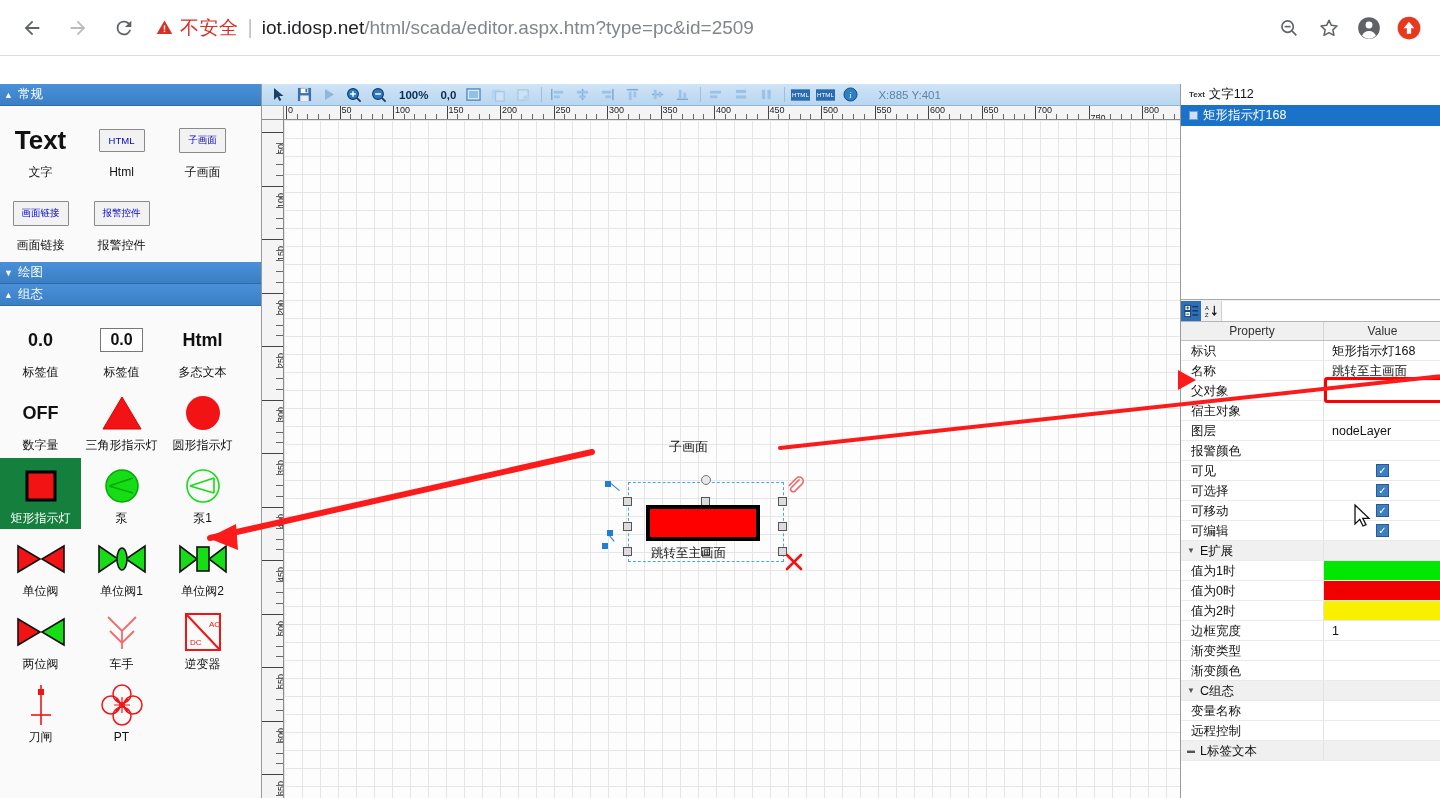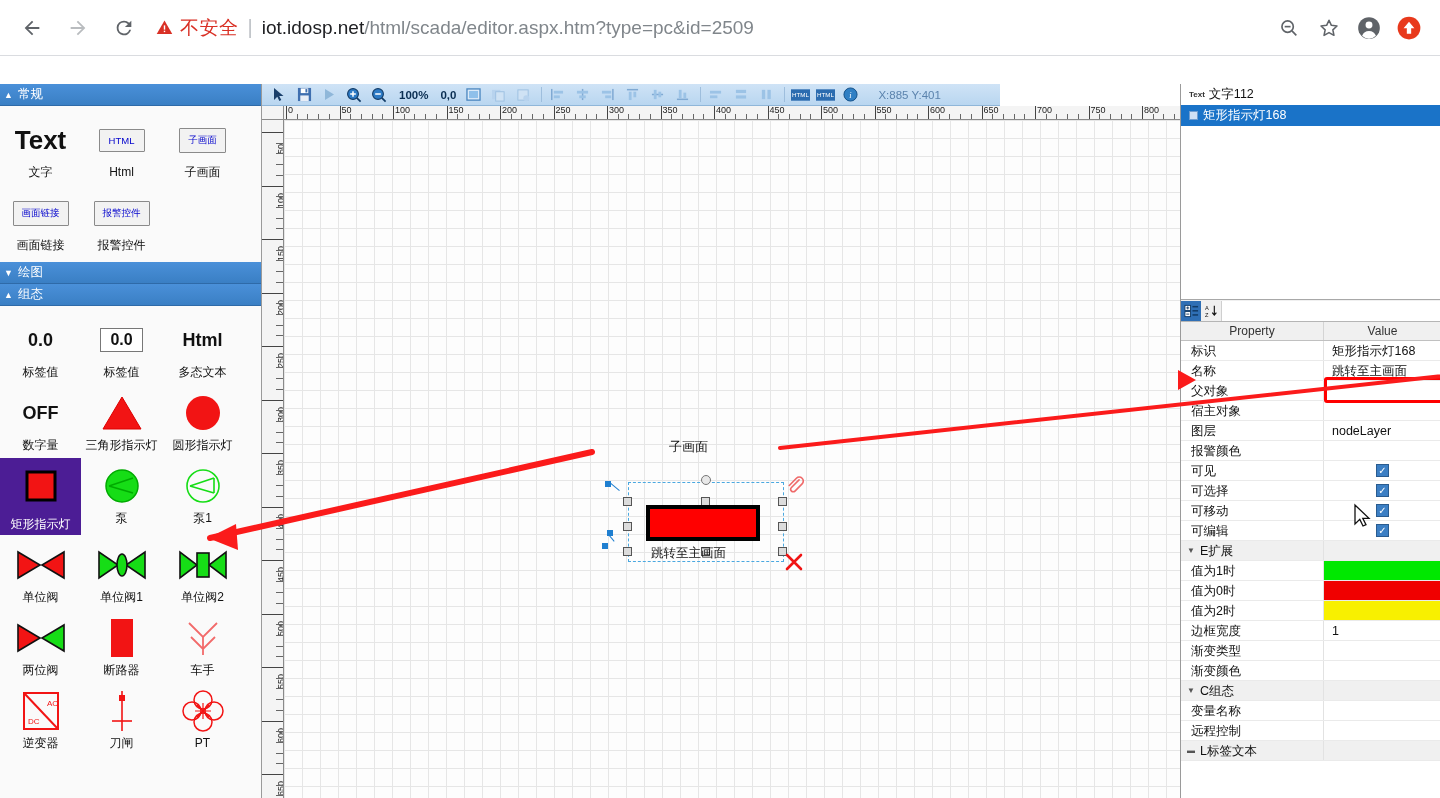--- a/index.html
+++ b/index.html
@@ -69,21 +69,21 @@
     padding-left: 4px; border-bottom: 1px solid #2e6aa8;
   }
   .grp-header .tri { font-size: 9px; margin-right: 5px; }
   .palette-grid {
     display: flex; flex-wrap: wrap; padding: 6px 0 0 0;
   }
   .pal-cell {
     width: 81px; display: flex; flex-direction: column; align-items: center;
     padding: 6px 0 4px 0; margin: 0 0 2px 0;
   }
-  .pal-cell.selected { background: #4c1d95; gap: 6px; }
+  .pal-cell.selected { background: #15803d; }
   .pal-cell.selected .pal-label { color: #ffffff; }
   .pal-icon {
     height: 44px; display: flex; align-items: center; justify-content: center;
     margin-bottom: 3px;
   }
   .pal-label {
     font-size: 12px; color: #111; text-align: center; line-height: 14px;
     max-width: 78px;
   }
   .btn-box {
@@ -94,21 +94,21 @@
   .big-text { font-size: 26px; font-weight: bold; color: #111; }
   .num-text { font-size: 18px; font-weight: bold; color: #111; }
   .num-box {
     border: 1px solid #777; background: #fff; font-size: 16px;
     font-weight: bold; padding: 2px 9px; color: #111;
   }
 
   
   .center { position: absolute; top: 84px; left: 262px; width: 918px; height: 714px; background:#fff;}
   .canvas-toolbar {
-    position: absolute; top: 0; left: 0; width: 738px; height: 22px;
+    position: absolute; top: 0; left: 0; width: 918px; height: 22px;
     background: linear-gradient(to bottom, #cfe3f6 0%, #b9d6f0 100%);
     display: flex; align-items: center; padding-left: 6px;
     border-bottom: 1px solid #8fb6d9;
   }
   .tb-ic {
     width: 22px; height: 20px; display: flex; align-items: center;
     justify-content: center; margin-right: 3px;
   }
   .tb-sep { width: 1px; height: 15px; background: #9ebedd; margin: 0 4px; }
   .tb-text { font-size: 11.5px; color: #0a2e52; font-weight: bold; margin: 0 6px; }
@@ -462,28 +462,20 @@
       </div>
 
       <div class="pal-cell">
         <div class="pal-icon">
           <svg width="52" height="34" viewBox="0 0 52 34">
               <polygon points="3,4 3,30 25,17" fill="#f21414" stroke="#111" stroke-width="1.6"></polygon>
               <polygon points="49,4 49,30 27,17" fill="#16dd16" stroke="#111" stroke-width="1.6"></polygon>
             </svg>
         </div>
         <div class="pal-label">两位阀</div>
-      </div>
-      <div class="pal-cell">
-        <div class="pal-icon">
-          <svg width="34" height="42" viewBox="0 0 34 42">
-              <rect x="6" y="2" width="22" height="38" fill="#f21414"></rect>
-            </svg>
-        </div>
-        <div class="pal-label">断路器</div>
       </div>
       <div class="pal-cell">
         <div class="pal-icon">
           <svg width="42" height="42" viewBox="0 0 42 42">
               <path d="M21 38 L21 20 M7 6 L21 20 L35 6 M9 20 L21 32 L33 20" stroke="#f26a6a" stroke-width="1.8" fill="none"></path>
             </svg>
         </div>
         <div class="pal-label">车手</div>
       </div>
 
@@ -749,21 +741,21 @@
         <div class="rh-tick" style="left: 718.9px; top: 8px; height: 5px; background: rgb(102, 102, 102);"></div>
         <div class="rh-tick" style="left: 729.6px; top: 8px; height: 5px; background: rgb(102, 102, 102);"></div>
         <div class="rh-tick" style="left: 740.3px; top: 8px; height: 5px; background: rgb(102, 102, 102);"></div>
         <div class="rh-tick" style="left: 751px; height: 13px;"></div>
         <div class="rh-num" style="left: 753px;">700</div>
         <div class="rh-tick" style="left: 761.7px; top: 8px; height: 5px; background: rgb(102, 102, 102);"></div>
         <div class="rh-tick" style="left: 772.4px; top: 8px; height: 5px; background: rgb(102, 102, 102);"></div>
         <div class="rh-tick" style="left: 783.1px; top: 8px; height: 5px; background: rgb(102, 102, 102);"></div>
         <div class="rh-tick" style="left: 793.8px; top: 8px; height: 5px; background: rgb(102, 102, 102);"></div>
         <div class="rh-tick" style="left: 804.5px; height: 13px;"></div>
-        <div class="rh-num" style="left: 806.5px;">750</div>
+        <div class="rh-num" style="left: 806.5px; margin-top: 8px;">750</div>
         <div class="rh-tick" style="left: 815.2px; top: 8px; height: 5px; background: rgb(102, 102, 102);"></div>
         <div class="rh-tick" style="left: 825.9px; top: 8px; height: 5px; background: rgb(102, 102, 102);"></div>
         <div class="rh-tick" style="left: 836.6px; top: 8px; height: 5px; background: rgb(102, 102, 102);"></div>
         <div class="rh-tick" style="left: 847.3px; top: 8px; height: 5px; background: rgb(102, 102, 102);"></div>
         <div class="rh-tick" style="left: 858px; height: 13px;"></div>
         <div class="rh-num" style="left: 860px;">800</div>
         <div class="rh-tick" style="left: 868.7px; top: 8px; height: 5px; background: rgb(102, 102, 102);"></div>
         <div class="rh-tick" style="left: 879.4px; top: 8px; height: 5px; background: rgb(102, 102, 102);"></div>
         <div class="rh-tick" style="left: 890.1px; top: 8px; height: 5px; background: rgb(102, 102, 102);"></div>
       </div>

